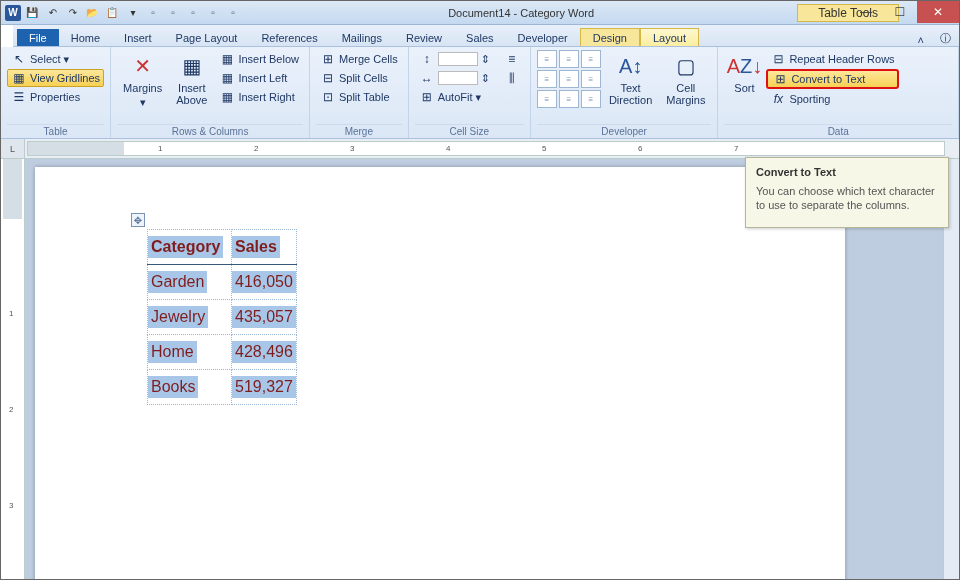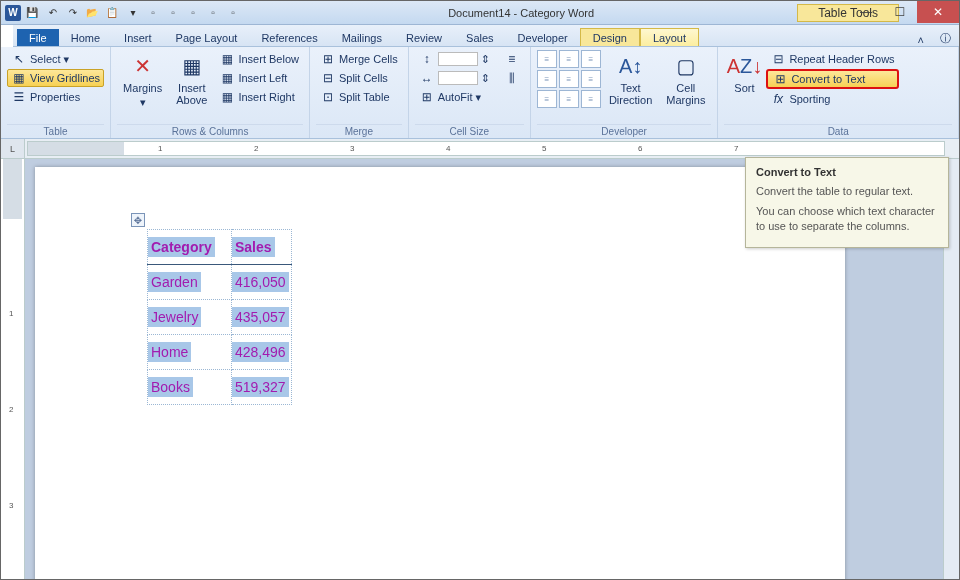--- a/index.html
+++ b/index.html
@@ -50,21 +50,21 @@
   
   .workspace { position:relative; height:420px; background:#bfcde0; display:flex;}
   .vruler { width:24px; background:#fff; border-right:1px solid #bcc; margin:0; position:relative; font-size:8px; color:#555;}
   .vruler .shade { position:absolute; left:2px; right:2px; top:0; height:60px; background:#d5dde5;}
   .vruler .n { position:absolute; left:8px; }
   .page { background:#fff; margin:8px 0 0 10px; width:810px; height:560px; box-shadow:0 0 4px rgba(0,0,0,.3); position:relative; padding:62px 0 0 112px;}
   .scroll-v { width:16px; background:#e4ebf4; border-left:1px solid #bcc;}
   
   .move-handle { position:absolute; left:96px; top:46px; width:14px; height:14px; border:1px solid #7a94b8; background:#eef4fb; display:flex; align-items:center; justify-content:center; font-size:10px; color:#5a7299;}
 
-  table.doc { border-collapse:collapse; font-family:Calibri, sans-serif; font-size:14px; color:#a21caf;}
+  table.doc { border-collapse:collapse; font-family:Calibri, sans-serif; font-size:16px; color:#7f1d1d;}
   table.doc td { border:1px dotted #9bb7d4; padding:0; height:35px;}
   table.doc .hdr td { border-bottom:1.5px solid #3a587a; font-weight:bold;}
   .cell { display:flex; align-items:center; height:100%;}
   .sel { background:#a8c7e8; display:inline-block; padding:2px 3px;}
   .c1 { width:84px;} .c2 { width:60px;}
 
   
   .tooltip { position:absolute; right:10px; top:156px; width:204px; background:#f7f7e8; border:1px solid #b5b59a; padding:8px 10px; font-size:11px; color:#555; box-shadow:1px 1px 3px rgba(0,0,0,.2);}
   .tooltip .tt-title { font-weight:bold; color:#333; margin-bottom:6px;}
   .tooltip p { margin-bottom:6px; line-height:1.3;}
@@ -343,15 +343,14 @@
           </tr>
         </tbody>
     </table>
   </div>
   <div style="flex:1"></div>
   <div class="scroll-v"></div>
 </div>
 
 <div class="tooltip">
   <div class="tt-title">Convert to Text</div>
-  <p>Convert the table to regular text.</p>
   <p>You can choose which text character to use to separate the columns.</p>
 </div>
 
 </body></html>

